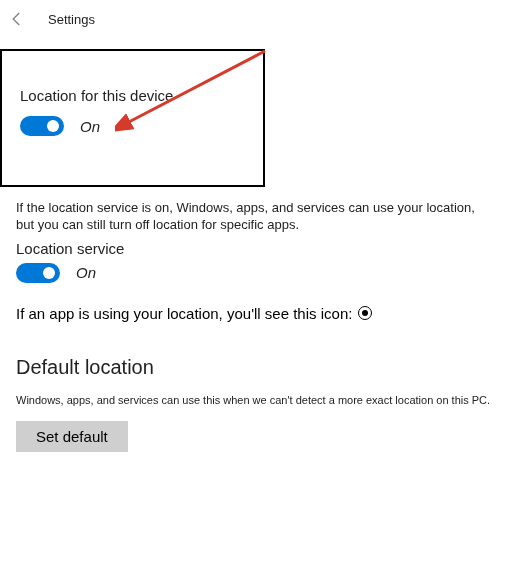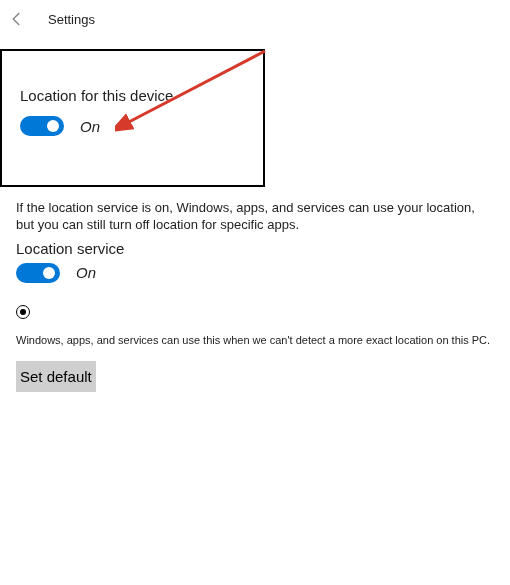--- a/index.html
+++ b/index.html
@@ -115,21 +115,21 @@
     }
     .section-para {
       margin-top: 14px;
       font-size: 11px;
       line-height: 1.35;
       color: #222;
     }
     .btn2 {
       background: #cfcfcf;
       border: none;
-      padding: 7px 4px;
+      padding: 7px 20px;
       font-size: 15px;
       font-family: inherit;
       color: #000;
       margin-top: 14px;
       cursor: pointer;
     }
     
     .callout {
       position: absolute;
       top: 49px;
@@ -172,23 +172,25 @@
 
   <div class="setting-label">Location service</div>
   <div class="toggle-row">
     <div class="toggle">
       <div class="knob"></div>
     </div>
     <span class="toggle-state">On</span>
   </div>
 
   <div class="icon-row">
+    <span>If an app is using your location, you'll see this icon:</span>
     <span class="target-icon"></span>
   </div>
 
+  <div class="section-heading">Default location</div>
   <div class="section-para">Windows, apps, and services can use this when we can't detect a more exact location on this PC.</div>
   <button class="btn2">Set default</button>
 </div>
 
 <div class="callout">
   <div class="setting-label">Location for this device</div>
   <div class="toggle-row">
     <div class="toggle">
       <div class="knob"></div>
     </div>

